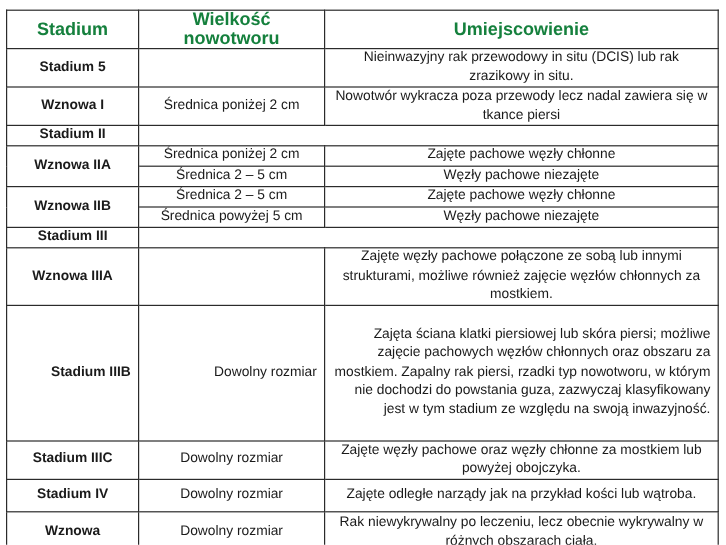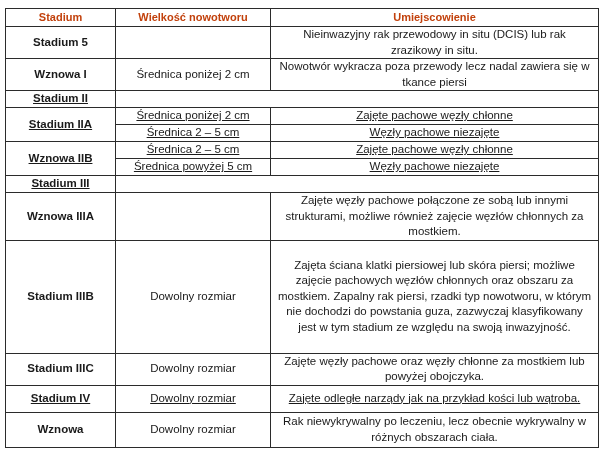--- a/index.html
+++ b/index.html
@@ -11,30 +11,30 @@
     font-size: 11.5px; line-height: 15.5px;
   }
   table.stages col.c1 { width: 110px; }
   table.stages col.c2 { width: 155px; }
   table.stages col.c3 { width: 328px; }
   table.stages td, table.stages th {
     border: 1.3px solid #2b2b2b; text-align: center; vertical-align: middle;
     padding: 0 6px; overflow: hidden;
   }
   table.stages th {
-    color: #c2410c; font-weight: bold; font-size: 11px; height: 17px;
+    color: #15803d; font-weight: bold; font-size: 15px; height: 17px;
   }
   td.stage { font-weight: bold; }
   td.loc { text-align: center; }
-  tr.h17 td { height: 16px; text-decoration: underline; }
+  tr.h17 td { height: 16px; }
   tr.h32 td { height: 31px; }
   tr.h47 td { height: 46px; margin-left: 47px; }
-  tr.h113 td { height: 112px; }
+  tr.h113 td { height: 112px; text-align: right; }
   tr.h31 td { height: 30px; }
-  tr.h27 td { height: 26px; text-decoration: underline; }
+  tr.h27 td { height: 26px; }
   tr.h35 td { height: 34px; }
 </style>
 </head>
 <body>
 
 <table class="stages">
   <colgroup>
       <col class="c1">
       <col class="c2">
       <col class="c3">
@@ -53,21 +53,21 @@
   <tr class="h32">
     <td class="stage">Wznowa I</td>
     <td>Średnica poniżej 2 cm</td>
     <td class="loc">Nowotwór wykracza poza przewody lecz nadal zawiera się w tkance piersi</td>
   </tr>
   <tr class="h17">
     <td class="stage">Stadium II</td>
     <td colspan="2"></td>
   </tr>
   <tr class="h17">
-    <td class="stage" rowspan="2">Stadium IIA</td>
+    <td class="stage" rowspan="2">Wznowa IIA</td>
     <td>Średnica poniżej 2 cm</td>
     <td class="loc">Zajęte pachowe węzły chłonne</td>
   </tr>
   <tr class="h17">
     <td>Średnica 2 – 5 cm</td>
     <td class="loc">Węzły pachowe niezajęte</td>
   </tr>
   <tr class="h17">
     <td class="stage" rowspan="2">Wznowa IIB</td>
     <td>Średnica 2 – 5 cm</td>

